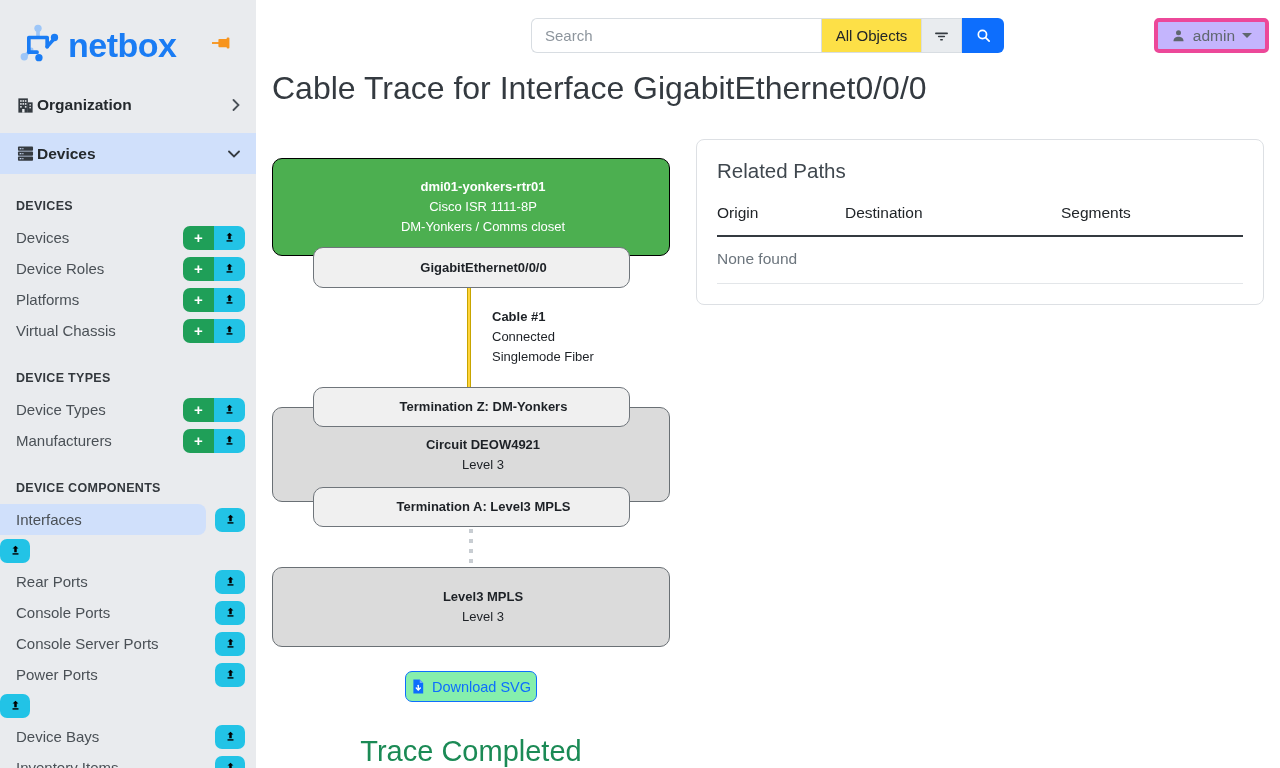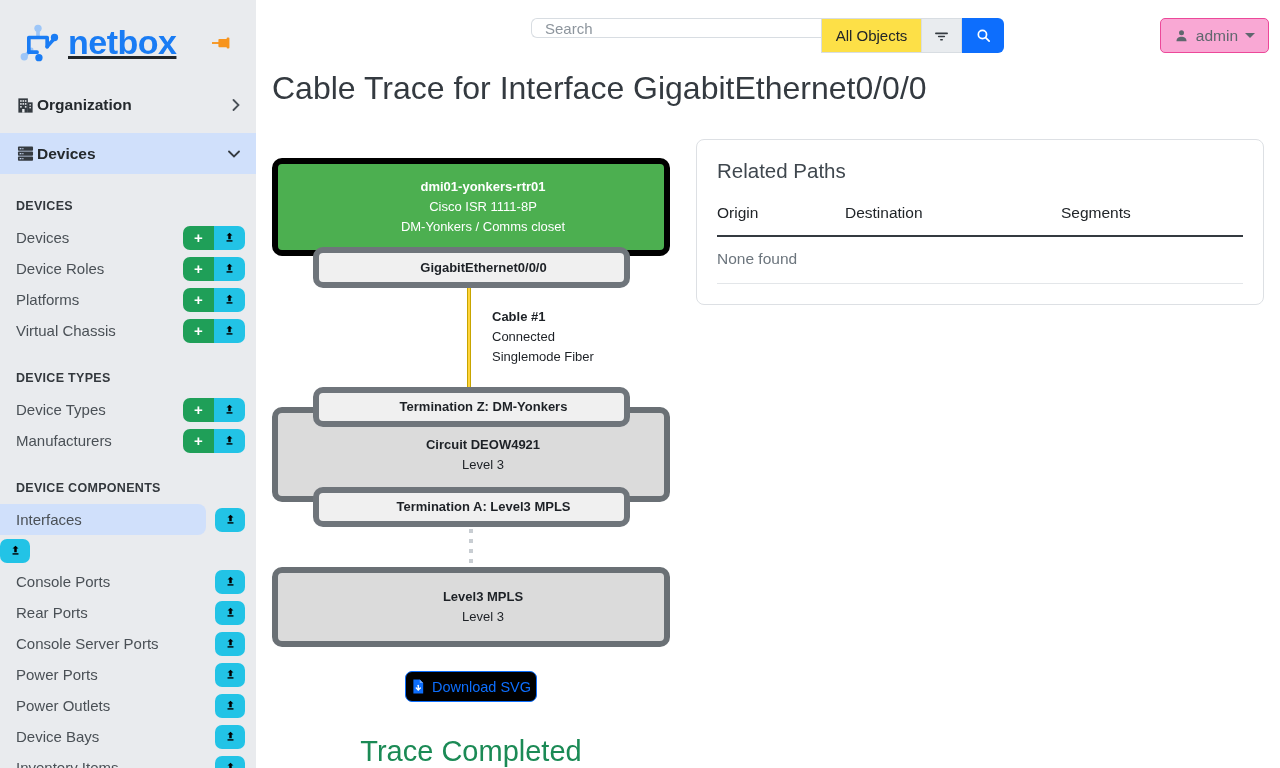--- a/index.html
+++ b/index.html
@@ -14,21 +14,21 @@
   
   .sidebar {
     width: 256px; min-width: 256px; height: 768px;
     background: #e9ebee;
     overflow: hidden;
   }
   .brand-row {
     height: 85px; display: flex; align-items: center;
     justify-content: space-between; padding: 0 22px 0 16px;
   }
-  .brand { display: flex; align-items: center; gap: 8px; text-decoration: underline; }
+  .brand { display: flex; align-items: flex-end; gap: 8px; }
   .wordmark {
     font-size: 34px; font-weight: 700; color: #1a7cf4; letter-spacing: -0.5px;
   }
   .nav-item {
     height: 40px; display: flex; align-items: center;
     padding: 0 16px; gap: 2px;
     font-weight: 700; font-size: 15.5px; color: #24292d;
     cursor: pointer;
   }
   .nav-item.active { background: #d0e0fb; height: 41px; margin-top: 8px; }
@@ -57,57 +57,57 @@
     border-radius: 0 7px 7px 0;
     display: flex; align-items: center; justify-content: center; cursor: pointer;
   }
   .b-imp.solo { width: 30px; border-radius: 7px; }
 
   
   .main { position: relative; flex: 1; background: #fff; height: 768px; }
 
   .search-group { position: absolute; left: 275px; top: 18px; height: 35px; display: flex; }
   .search-input {
-    width: 290px; height: 20px; border: 1px solid #d8dde2; border-right: none;
+    width: 290px; height: 35px; border: 1px solid #d8dde2; border-right: none;
     border-radius: 6px 0 0 6px; padding: 0 13px; font-size: 15px;
     font-family: inherit; color: #404040; outline: none; background: #fff;
   }
   .search-input::placeholder { color: #8d959d; }
   .scope-seg {
     width: 100px; background: #fde047; border: 1px solid #d8dde2; border-right: none;
     display: flex; align-items: center; justify-content: center;
     font-size: 15px; color: #212529; cursor: pointer;
   }
   .filter-seg {
     width: 41px; background: #e9ecef; border: 1px solid #d8dde2;
     display: flex; align-items: center; justify-content: center; cursor: pointer;
   }
   .search-btn {
     width: 42px; background: #0d6efd; border: none; border-radius: 0 6px 6px 0;
     display: flex; align-items: center; justify-content: center; cursor: pointer;
   }
   .user-btn {
     position: absolute; right: 11px; top: 18px; height: 35px;
-    background: #f9a8d4; border: 1px solid #ec4899; border-radius: 5px;
+    background: #c4b5fd; border: 4px solid #ec4899; border-radius: 5px;
     padding: 0 13px; display: flex; align-items: center; gap: 7px;
     font-size: 15.5px; color: #5f676e; font-family: inherit; cursor: pointer;
   }
   .caret-down {
     width: 0; height: 0; border-left: 5px solid transparent;
     border-right: 5px solid transparent; border-top: 5px solid #5f676e;
   }
 
   .page-title {
     position: absolute; left: 16px; top: 70px;
     font-size: 32px; font-weight: 400; color: #343a40; white-space: nowrap;
   }
 
   
   .trace-box {
-    position: absolute; border-radius: 10px; border: 6px solid #000000;
+    position: absolute; border-radius: 10px; border: 1px solid #000000;
     display: flex; flex-direction: column; align-items: center; justify-content: center;
     font-size: 13px; line-height: 20px; color: #1d2126; text-align: center; cursor: pointer; padding-left: 24px;
   }
   .bold { font-weight: 700; }
   .box-device { left: 16px; top: 158px; width: 398px; height: 98px; background: #4caf50; color: #fff; z-index: 1; }
   .box-term { left: 57px; width: 317px; height: 40px; background: #f0f0f0; border-color: #6f757b; z-index: 3; }
   .box-iface { top: 247px; height: 41px; }
   .box-termz { top: 387px; }
   .box-terma { top: 487px; }
   .box-parent { left: 16px; width: 398px; background: #dbdbdb; border-color: #6a7075; z-index: 2; }
@@ -122,21 +122,21 @@
   .cable-text {
     position: absolute; left: 236px; top: 307px;
     font-size: 13px; line-height: 20px; color: #1d2126; text-align: left; cursor: pointer;
   }
   .dotted-link {
     position: absolute; left: 213px; top: 529px; width: 4px; height: 37px;
     background: repeating-linear-gradient(180deg, #c8cdd2 0 4px, transparent 4px 10px);
   }
   .dl-btn {
     position: absolute; left: 149px; top: 671px; width: 132px; height: 31px;
-    background: #000000; border: 1px solid #0d6efd; border-radius: 7px;
+    background: #86efac; border: 1px solid #0d6efd; border-radius: 7px;
     color: #0d6efd; font-size: 14.5px; font-family: inherit;
     display: flex; align-items: center; justify-content: center; gap: 7px; cursor: pointer;
   }
   .trace-result {
     position: absolute; left: 16px; top: 735px; width: 398px; text-align: center;
     font-size: 29px; font-weight: 400; color: #1b8a55;
   }
 
   
   .card {
@@ -352,42 +352,42 @@
   <div class="item-row">
     <button class="b-imp solo">
         <svg width="13" height="13" viewBox="0 0 24 24">
           <path fill="#000" d="M12 3l5.5 5.5h-3.2V15h-4.6V8.5H6.5L12 3z"></path>
           <rect x="6.5" y="17" width="11" height="2.6" fill="#000"></rect>
         </svg>
       </button>
   </div>
   <div class="item-row">
     <div class="item-hl">
+        <span class="item-label">Rear Ports</span>
+      </div>
+    <button class="b-imp solo">
+        <svg width="13" height="13" viewBox="0 0 24 24">
+          <path fill="#000" d="M12 3l5.5 5.5h-3.2V15h-4.6V8.5H6.5L12 3z"></path>
+          <rect x="6.5" y="17" width="11" height="2.6" fill="#000"></rect>
+        </svg>
+      </button>
+  </div>
+  <div class="item-row">
+    <div class="item-hl">
         <span class="item-label">Console Ports</span>
       </div>
     <button class="b-imp solo">
         <svg width="13" height="13" viewBox="0 0 24 24">
           <path fill="#000" d="M12 3l5.5 5.5h-3.2V15h-4.6V8.5H6.5L12 3z"></path>
           <rect x="6.5" y="17" width="11" height="2.6" fill="#000"></rect>
         </svg>
       </button>
   </div>
   <div class="item-row">
     <div class="item-hl">
-        <span class="item-label">Rear Ports</span>
-      </div>
-    <button class="b-imp solo">
-        <svg width="13" height="13" viewBox="0 0 24 24">
-          <path fill="#000" d="M12 3l5.5 5.5h-3.2V15h-4.6V8.5H6.5L12 3z"></path>
-          <rect x="6.5" y="17" width="11" height="2.6" fill="#000"></rect>
-        </svg>
-      </button>
-  </div>
-  <div class="item-row">
-    <div class="item-hl">
         <span class="item-label">Console Server Ports</span>
       </div>
     <button class="b-imp solo">
         <svg width="13" height="13" viewBox="0 0 24 24">
           <path fill="#000" d="M12 3l5.5 5.5h-3.2V15h-4.6V8.5H6.5L12 3z"></path>
           <rect x="6.5" y="17" width="11" height="2.6" fill="#000"></rect>
         </svg>
       </button>
   </div>
   <div class="item-row">
@@ -395,23 +395,20 @@
         <span class="item-label">Power Ports</span>
       </div>
     <button class="b-imp solo">
         <svg width="13" height="13" viewBox="0 0 24 24">
           <path fill="#000" d="M12 3l5.5 5.5h-3.2V15h-4.6V8.5H6.5L12 3z"></path>
           <rect x="6.5" y="17" width="11" height="2.6" fill="#000"></rect>
         </svg>
       </button>
   </div>
   <div class="item-row">
-    <div class="item-hl">
-        <span class="item-label">Power Outlets</span>
-      </div>
     <button class="b-imp solo">
         <svg width="13" height="13" viewBox="0 0 24 24">
           <path fill="#000" d="M12 3l5.5 5.5h-3.2V15h-4.6V8.5H6.5L12 3z"></path>
           <rect x="6.5" y="17" width="11" height="2.6" fill="#000"></rect>
         </svg>
       </button>
   </div>
   <div class="item-row">
     <div class="item-hl">
         <span class="item-label">Device Bays</span>

